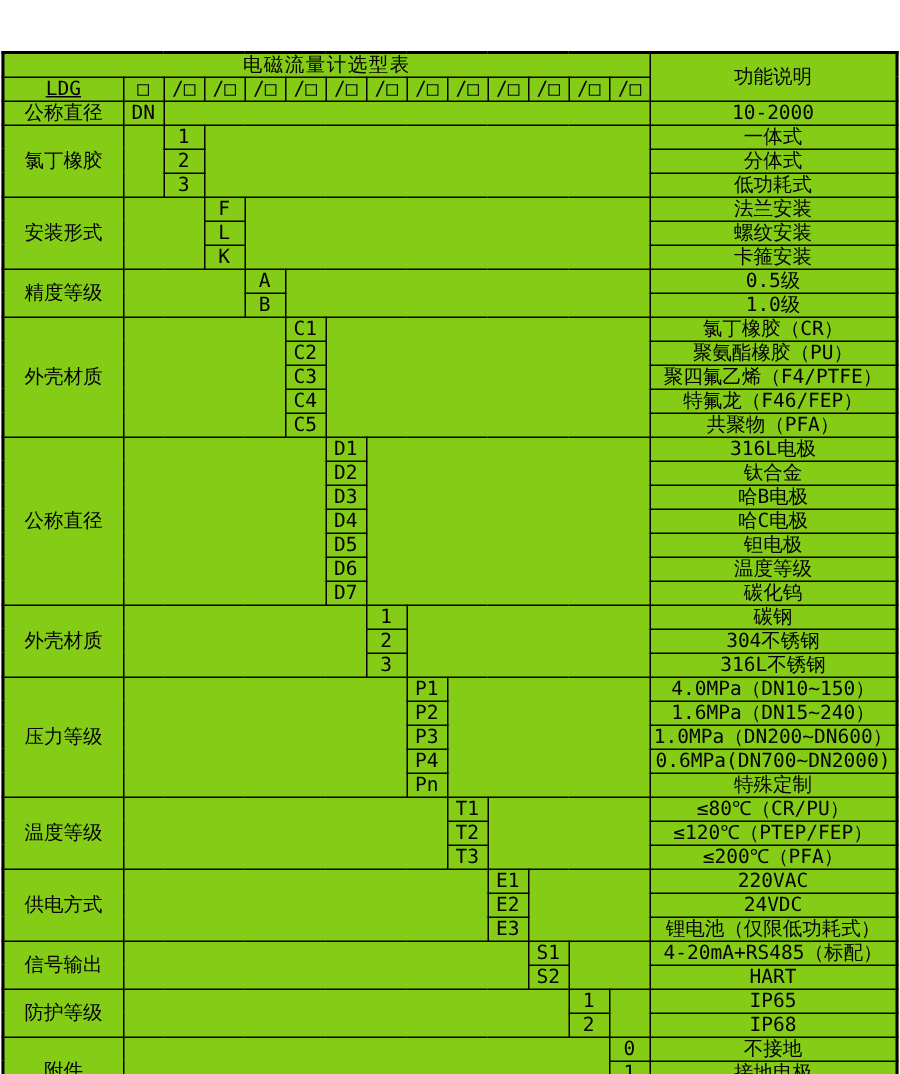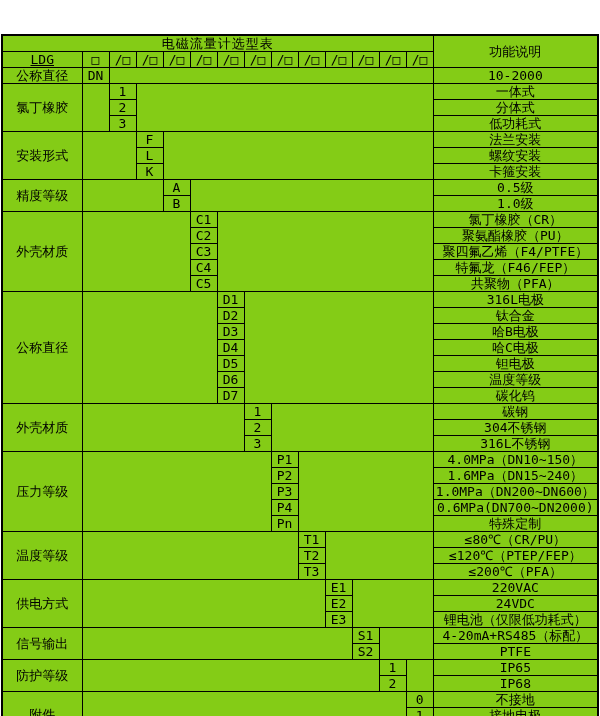--- a/index.html
+++ b/index.html
@@ -263,21 +263,21 @@
         </tr>
         <tr>
           <td class="cat sec-top" rowspan="2">信号输出</td>
           <td class="sec-top" rowspan="2" colspan="10"></td>
           <td class="code sec-top">S1</td>
           <td class="sec-top" rowspan="2" colspan="2"></td>
           <td class="desc sec-top">4-20mA+RS485（标配）</td>
         </tr>
         <tr>
           <td class="code">S2</td>
-          <td class="desc">PTFE</td>
+          <td class="desc">HART</td>
         </tr>
         <tr>
           <td class="cat sec-top" rowspan="2">防护等级</td>
           <td class="sec-top" rowspan="2" colspan="11"></td>
           <td class="code sec-top">1</td>
           <td class="sec-top" rowspan="2"></td>
           <td class="desc sec-top">IP65</td>
         </tr>
         <tr>
           <td class="code">2</td>

